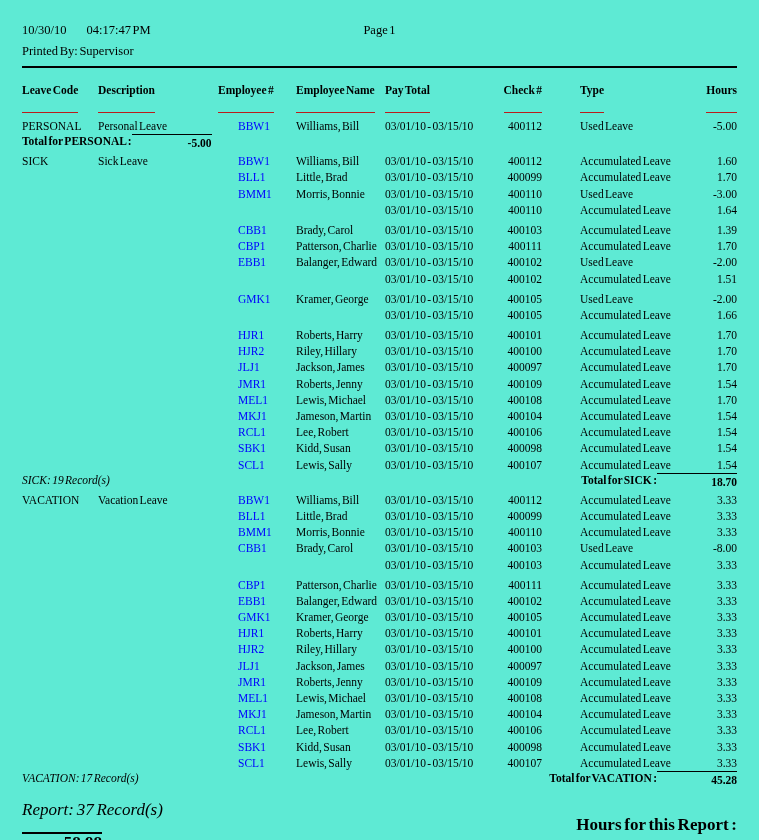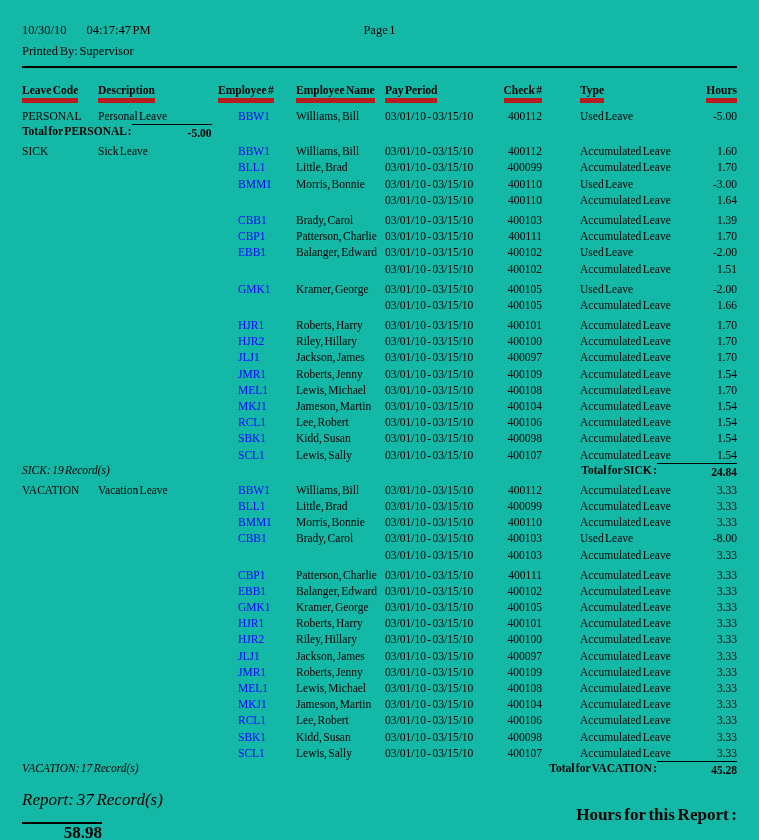--- a/index.html
+++ b/index.html
@@ -1,39 +1,39 @@
 <!DOCTYPE html>
 <html><head>
 <meta charset="utf-8">
 <style>
   html, body { margin:0; padding:0; background:#ffffff; }
   .page {
     width:759px; height:840px; box-sizing:border-box;
     padding:22px 22px 0 22px; overflow:hidden;
-    background:#14b8a6; color:#000000;
+    background:#5eead4; color:#000000;
     font-family:"Liberation Serif","DejaVu Serif",serif;
     word-spacing:-1.5px;
   }
   
   .hdr { display:grid; grid-template-columns:1fr auto 1fr; }
   .hdr-left  { font-size:12.5px; line-height:16px; }
   .hdr-left .time { margin-left:20px; }
   .hdr-left .line2 { margin-top:5px; }
   .hdr-center { text-align:center; }
   .company { font-size:13px; font-weight:bold; line-height:16px; }
   .title   { font-size:19px; font-weight:bold; margin-top:4px; line-height:22px; }
   .hdr-right { text-align:right; font-size:12.5px; line-height:16px; }
   .rule { border-bottom:2px solid #000; margin-top:7px; }
   
   .cols, .row {
     display:grid;
     grid-template-columns:76px 120px 78px 89px 112px 45px 115px 80px;
   }
   .cols { margin-top:15px; font-size:11.5px; font-weight:bold; line-height:15px; }
-  .cols .ul { display:inline-block; border-bottom:5px solid #b91c1c; padding-bottom:0; }
+  .cols .ul { display:inline-block; border-bottom:1px solid #b91c1c; padding-bottom:14px; }
   .c6 { text-align:right;font-family:Liberation Serif, serif; }
   .c7 { padding-left:38px; box-sizing:border-box; }
   .c8 { text-align:right; }
   
   .body { margin-top:5px; }
   .row { height:16.2px; line-height:16.2px; font-size:11.5px; white-space:nowrap; }
   .row.gap { margin-top:4px; }
   .row .c3 { color:#0000ff;margin-left:20px; }
   .row .c3.empty { color:#000; }
   
@@ -66,21 +66,21 @@
     </div>
   </div>
 
   <div class="rule"></div>
 
   <div class="cols">
     <div class="c c1"><span class="ul">Leave Code</span></div>
     <div class="c c2"><span class="ul">Description</span></div>
     <div class="c c3"><span class="ul">Employee #</span></div>
     <div class="c c4"><span class="ul">Employee Name</span></div>
-    <div class="c c5"><span class="ul">Pay Period</span></div>
+    <div class="c c5"><span class="ul">Pay Total</span></div>
     <div class="c c6"><span class="ul">Check #</span></div>
     <div class="c c7"><span class="ul">Type</span></div>
     <div class="c c8"><span class="ul">Hours</span></div>
   </div>
 
   <div class="body">
       <div class="row">
     <div class="c c1">PERSONAL</div>
     <div class="c c2">Personal Leave</div>
     <div class="c c3">BBW1</div>
@@ -280,21 +280,21 @@
     <div class="c c3">SCL1</div>
     <div class="c c4">Lewis, Sally</div>
     <div class="c c5">03/01/10 - 03/15/10</div>
     <div class="c c6">400107</div>
     <div class="c c7">Accumulated Leave</div>
     <div class="c c8">1.54</div>
   </div>
       <div class="sec-footer">
     <div class="records">SICK: 19 Record(s)</div>
     <div class="total-label">Total for SICK :</div>
-    <div class="total-value">24.84</div>
+    <div class="total-value">18.70</div>
   </div>
       <div class="row">
     <div class="c c1">VACATION</div>
     <div class="c c2">Vacation Leave</div>
     <div class="c c3">BBW1</div>
     <div class="c c4">Williams, Bill</div>
     <div class="c c5">03/01/10 - 03/15/10</div>
     <div class="c c6">400112</div>
     <div class="c c7">Accumulated Leave</div>
     <div class="c c8">3.33</div>

